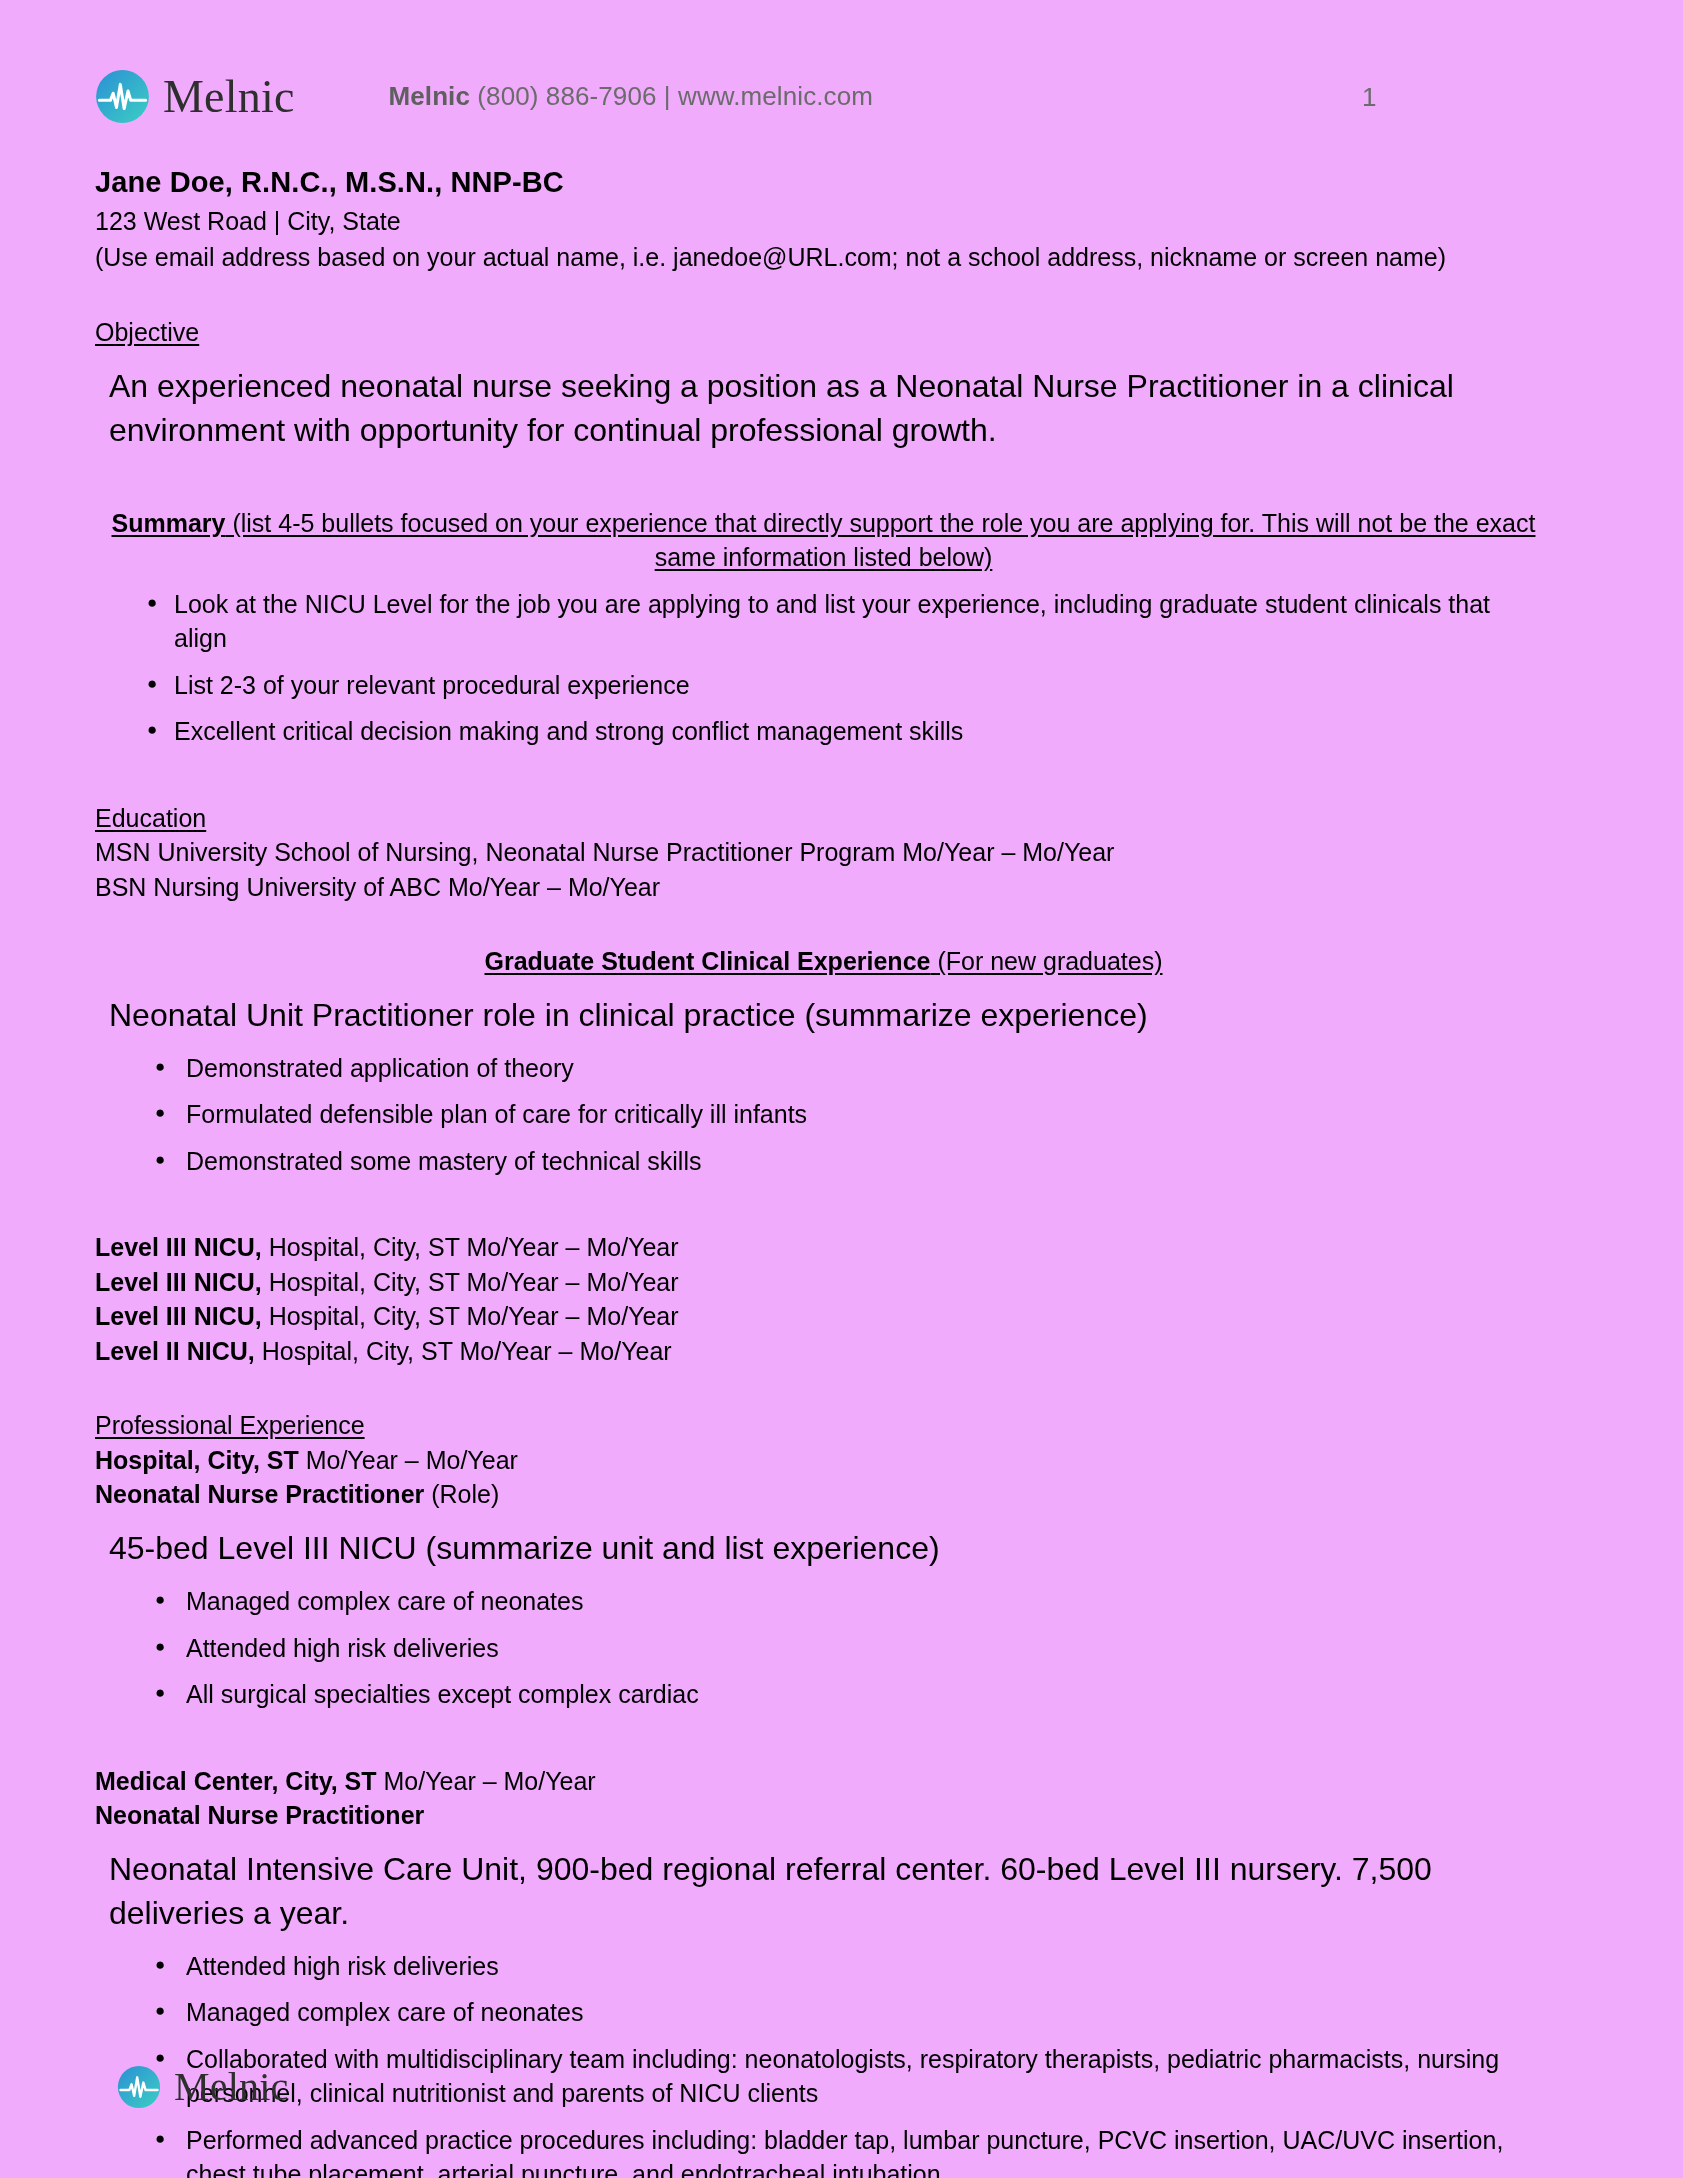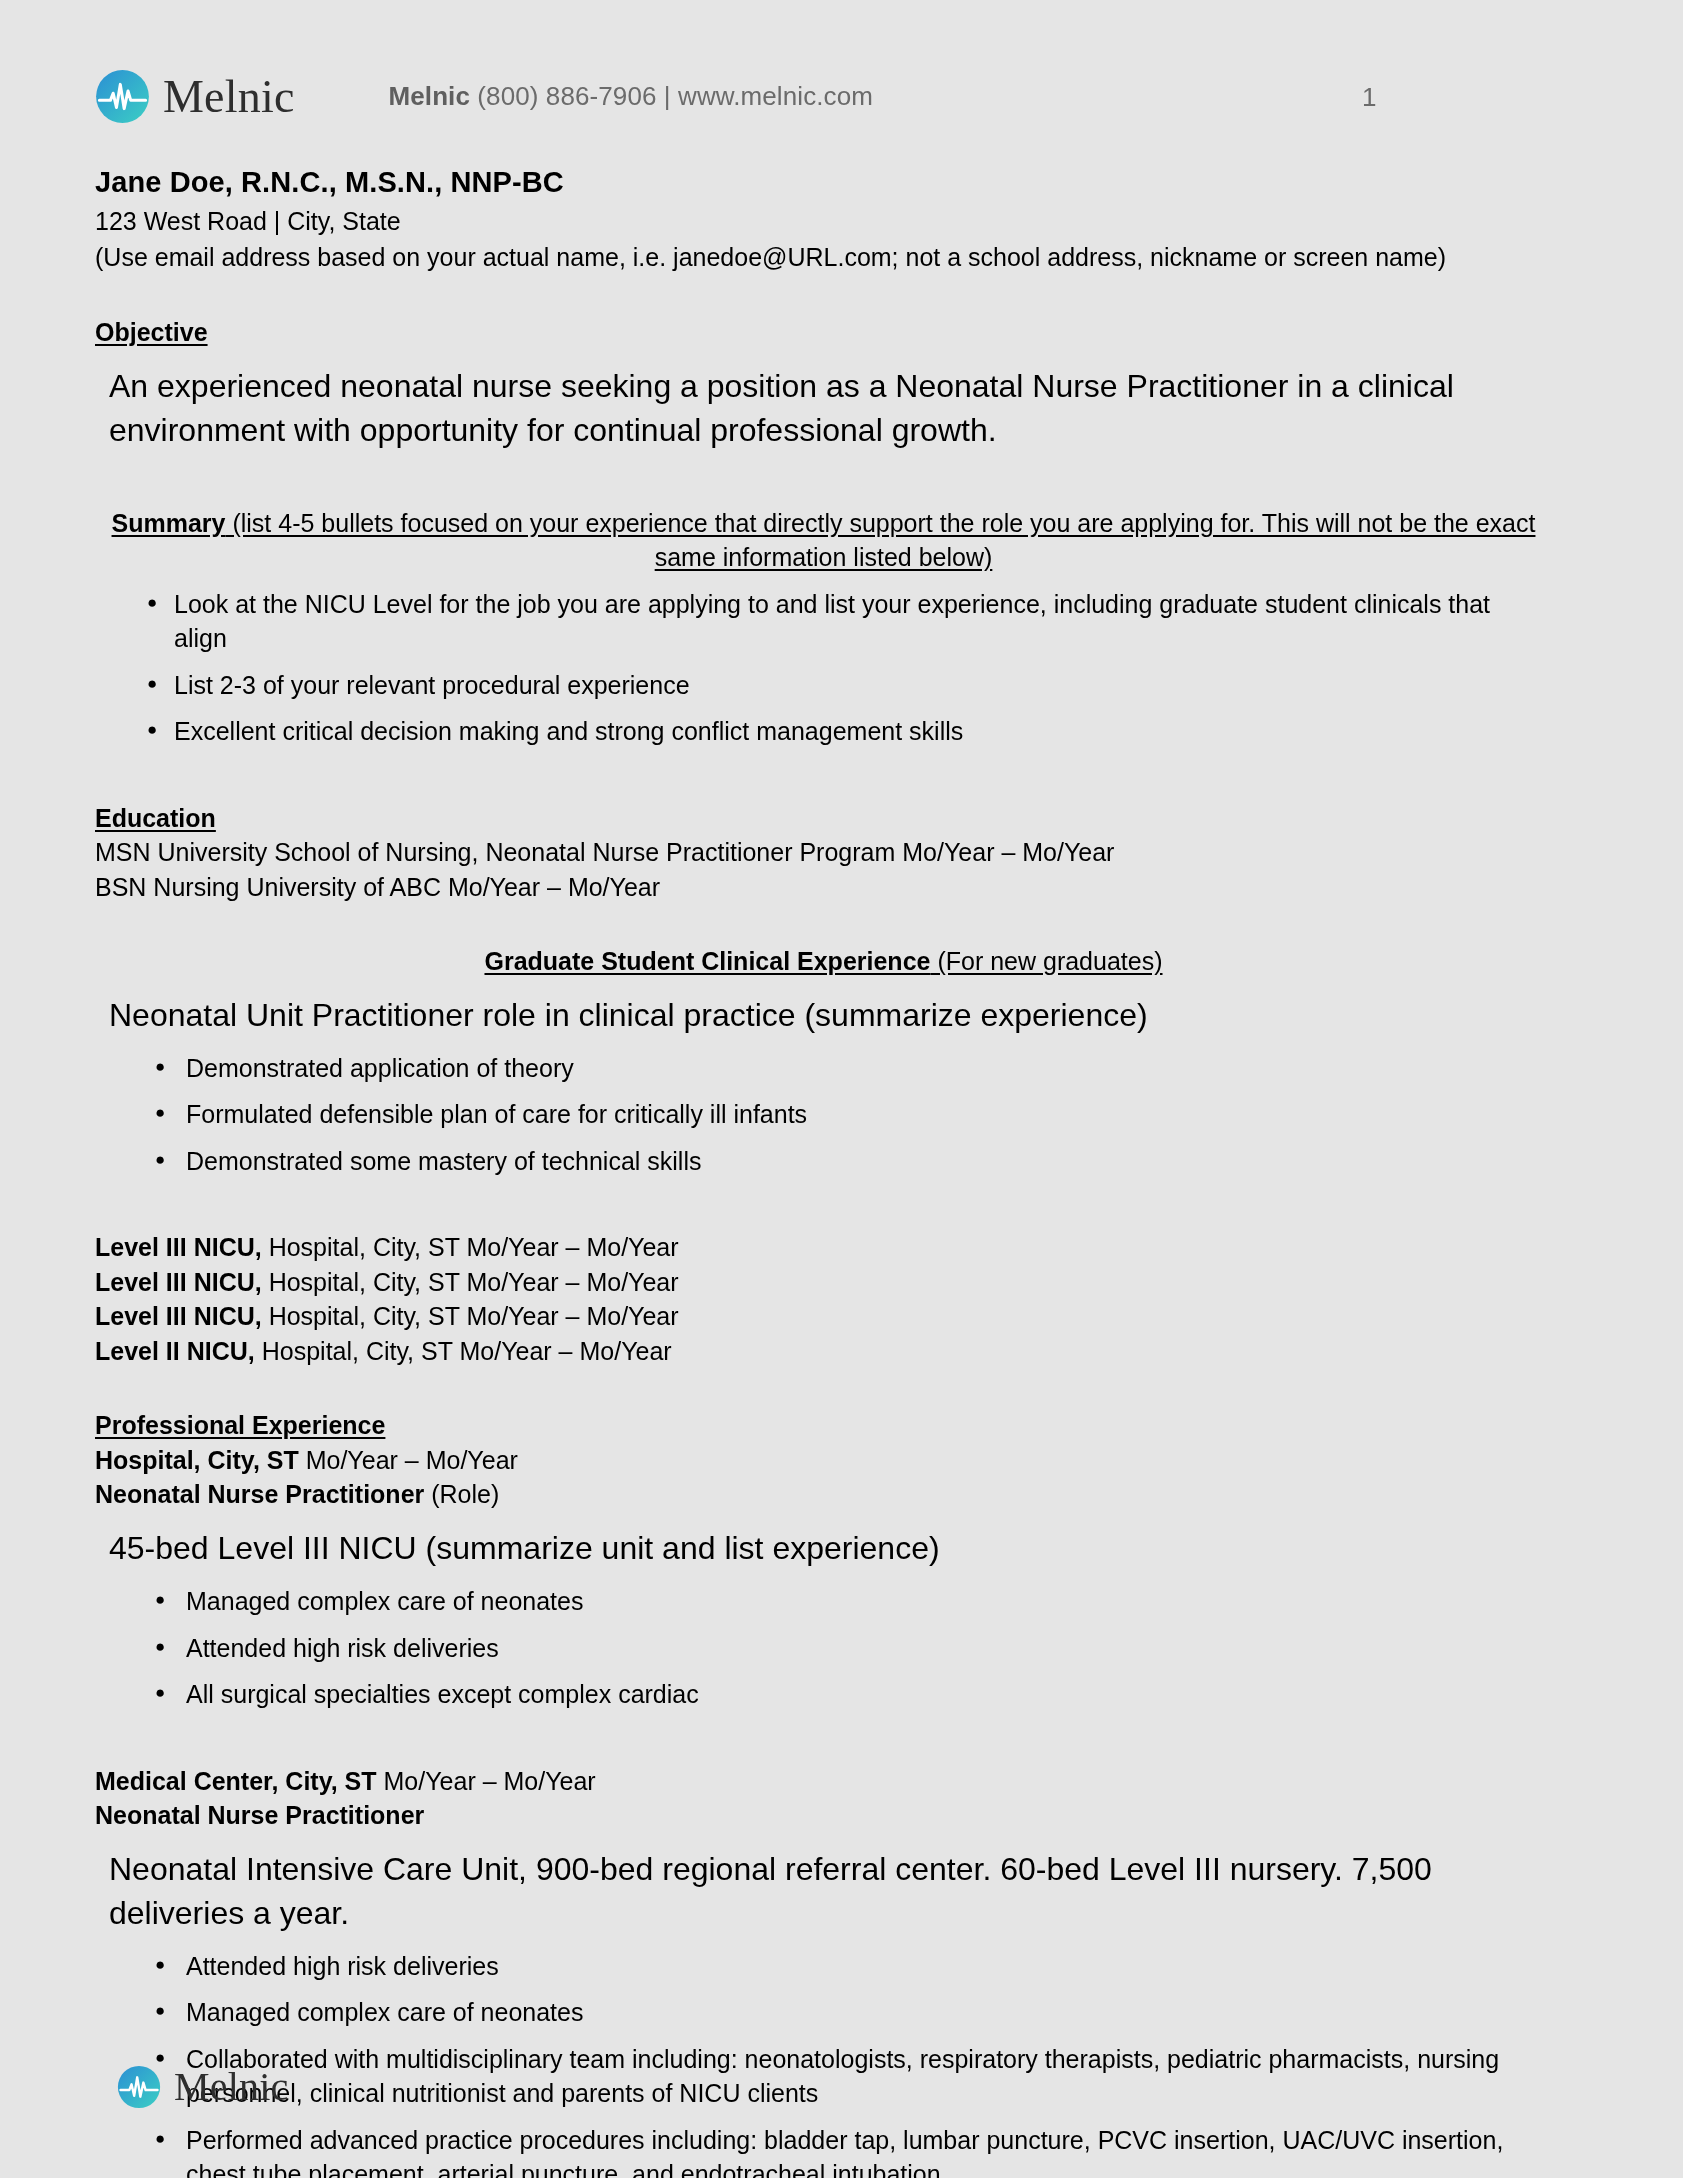--- a/index.html
+++ b/index.html
@@ -5,21 +5,21 @@
 <style>
   html, body {
     margin: 0;
     padding: 0;
     background: #ffffff;
   }
   .page {
     position: relative;
     width: 1683px;
     height: 2178px;
-    background: #e5e5e5;
+    background: #f0abfc;
     font-family: "Liberation Sans", sans-serif;
     color: #000000;
     box-sizing: border-box;
     overflow: hidden;
   }
 
   
   .header {
     position: absolute;
     top: 61px;
@@ -94,21 +94,21 @@
     text-decoration: underline;
   }
   .note-line {
     font-size: 25px;
     line-height: 1.42;
   }
 
   .sec-gap { height: 40px; }
 
   .heading {
-    font-weight: bold;
+    font-weight: normal;
     text-decoration: underline;
     text-underline-offset: 3px;
   }
   .heading-wrap {
     text-decoration: underline;
     text-underline-offset: 3px;
     text-align: center;
   }
   .heading-wrap .hw-bold { font-weight: bold; }
 

